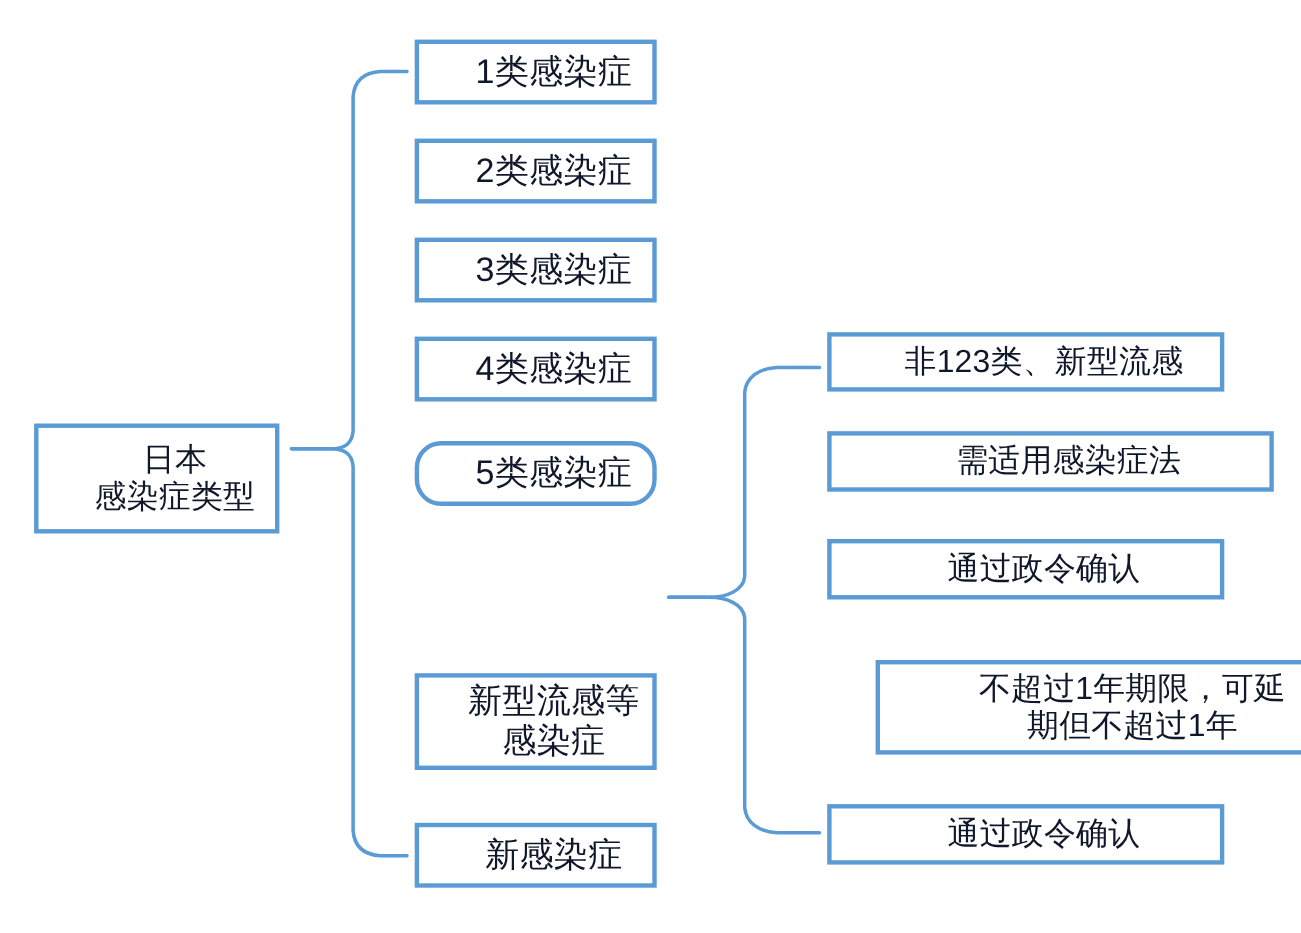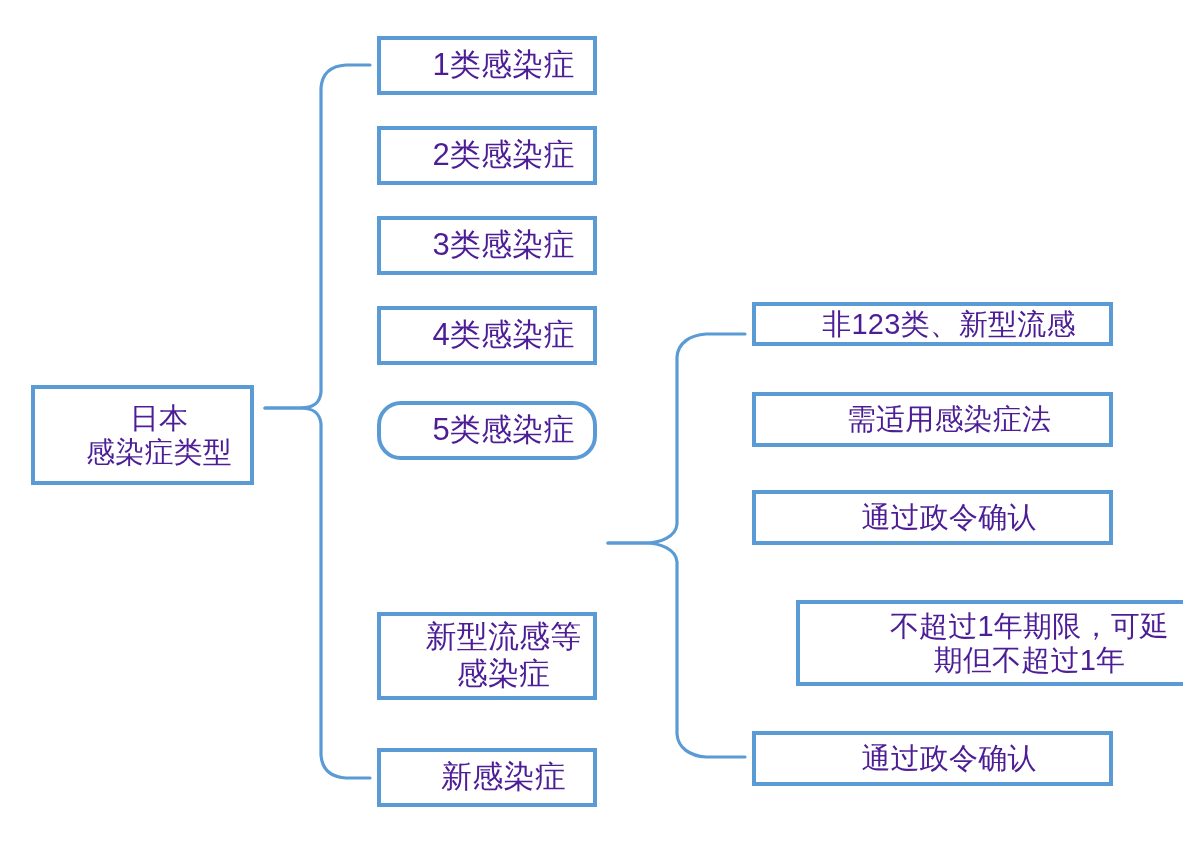--- a/index.html
+++ b/index.html
@@ -28,21 +28,21 @@
   }
   .node {
     position: absolute;
     box-sizing: border-box;
     display: flex;
     align-items: center;
     justify-content: center;
     text-align: center;
     background: #ffffff;
     border: 4px solid #5B9BD5;
-    color: #4c1d95;
+    color: #0f172a;
     line-height: 1.18;
     white-space: pre-line;
     letter-spacing: 0.2px;
     padding-left: 33px;
   }
   .node.filled {
     background: #5B9BD5;
     border-color: #5B9BD5;
   }
   .node.root {
@@ -78,20 +78,20 @@
 
   <div class="node lvl1" style="left:377px; top:36px; width:220px; height:59px;">1类感染症</div>
   <div class="node lvl1" style="left:377px; top:126px; width:220px; height:59px;text-align:right;">2类感染症</div>
   <div class="node lvl1" style="left:377px; top:216px; width:220px; height:59px;">3类感染症</div>
   <div class="node lvl1" style="left:377px; top:306px; width:220px; height:59px;">4类感染症</div>
   <div class="node lvl1" style="left:377px; top:401px; width:220px; height:59px;border-radius:24px;">5类感染症</div>
   <div class="node lvl1" style="left:377px; top:748px; width:220px; height:59px;">新感染症</div>
   <div class="node lvl1" style="left:377px; top:612px; width:220px; height:88px;">新型流感等
 感染症</div>
 
-  <div class="node lvl2" style="left:752px; top:302px; width:361px; height:44px;text-align:right;">非123类、新型流感</div>
-  <div class="node lvl2" style="left:752px; top:392px; width:361px; height:55px;">需适用感染症法</div>
+  <div class="node lvl2" style="left:752px; top:302px; width:361px; height:54px;text-align:right;">非123类、新型流感</div>
+  <div class="node lvl2" style="left:752px; top:392px; width:406px; height:55px;">需适用感染症法</div>
   <div class="node lvl2" style="left:752px; top:490px; width:361px; height:55px;">通过政令确认</div>
   <div class="node lvl2" style="left:796px; top:600px; width:434px; height:86px;">不超过1年期限，可延
 期但不超过1年</div>
   <div class="node lvl2" style="left:752px; top:731px; width:361px; height:55px;">通过政令确认</div>
 
 </div>
 
 </body></html>

